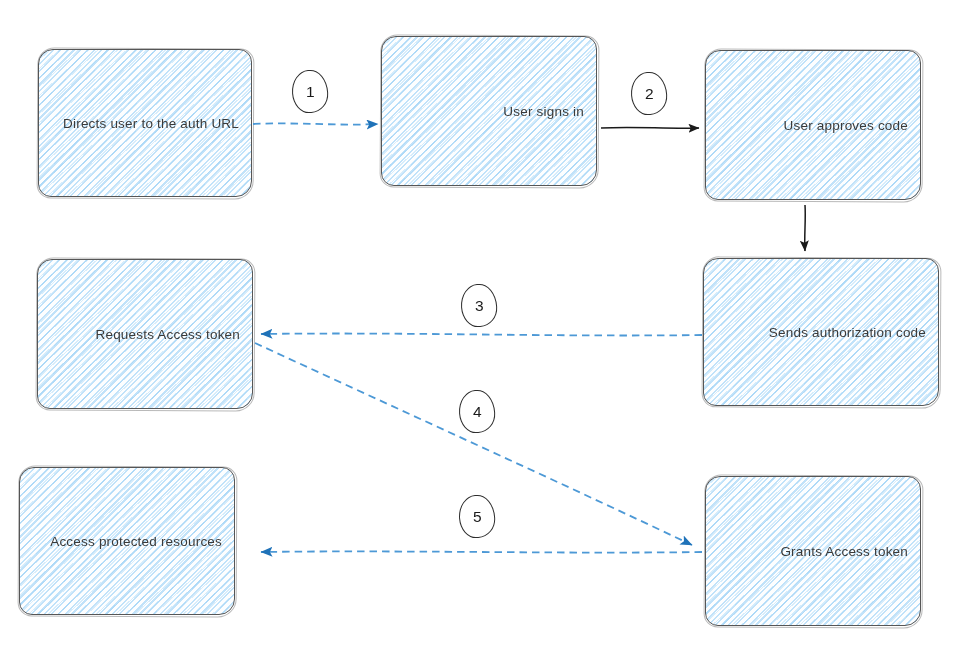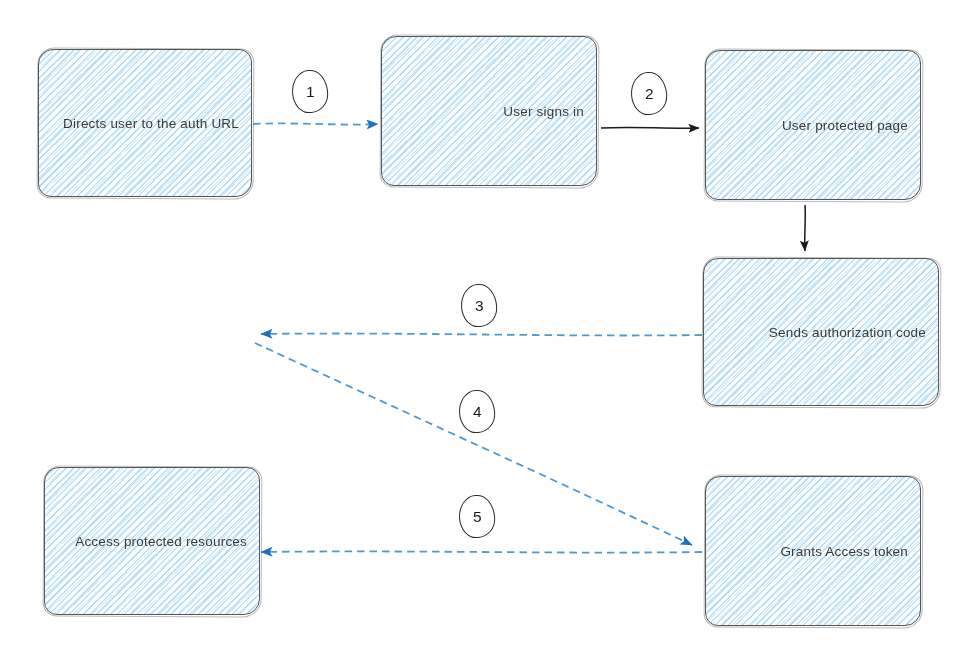--- a/index.html
+++ b/index.html
@@ -76,26 +76,29 @@
 
 <div class="canvas">
 
   <div class="node" style="left:38px;top:49px;width:214px;height:148px">
     <span class="node-label">Directs user to the auth URL</span>
   </div>
   <div class="node" style="left:381px;top:36px;width:216px;height:150px">
     <span class="node-label">User signs in</span>
   </div>
   <div class="node" style="left:705px;top:50px;width:216px;height:150px">
-    <span class="node-label">User protected page</span>
+    <span class="node-label">User approves code</span>
   </div>
   <div class="node" style="left:703px;top:258px;width:236px;height:148px">
     <span class="node-label">Sends authorization code</span>
   </div>
-  <div class="node" style="left:44px;top:467px;width:216px;height:148px">
+  <div class="node" style="left:37px;top:259px;width:216px;height:150px">
+    <span class="node-label">Requests Access token</span>
+  </div>
+  <div class="node" style="left:19px;top:467px;width:216px;height:148px">
     <span class="node-label">Access protected resources</span>
   </div>
   <div class="node" style="left:705px;top:476px;width:216px;height:150px">
     <span class="node-label">Grants Access token</span>
   </div>
 
   <svg class="edges" width="977" height="669" viewBox="0 0 977 669">
     <defs>
       <marker id="mBlue" markerWidth="13" markerHeight="11" refX="11.5" refY="5" orient="auto" markerUnits="userSpaceOnUse">
         <path class="head-blue" d="M0,0 L12,5 L0,10 L2.6,5 Z"></path>

